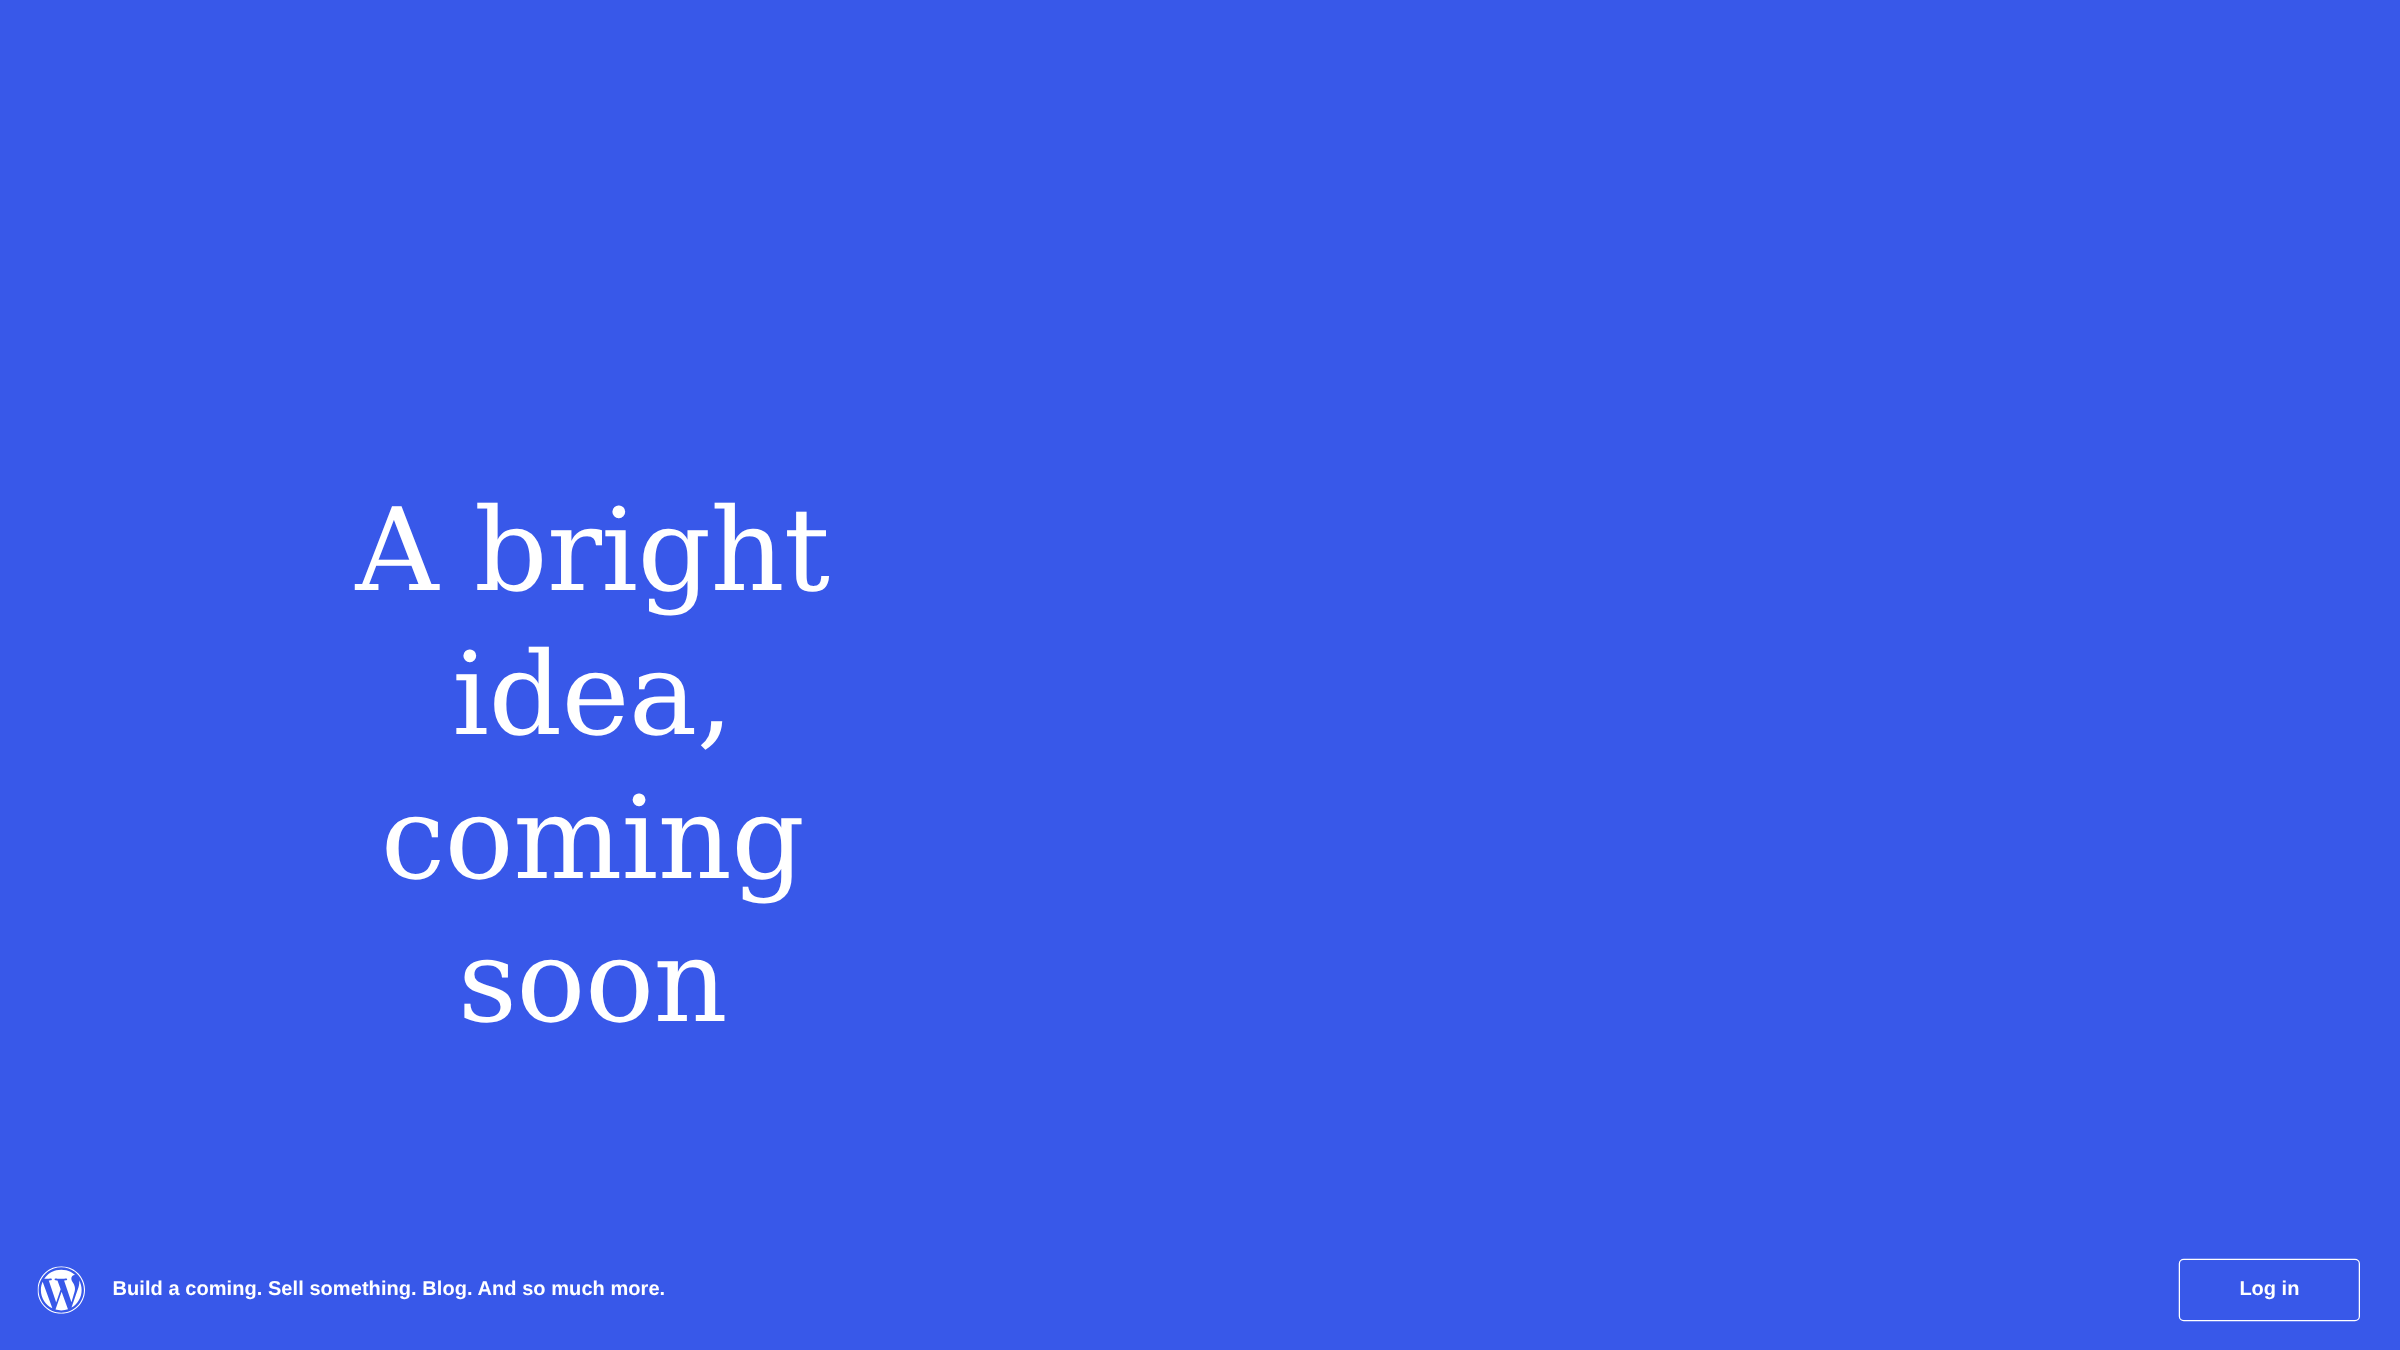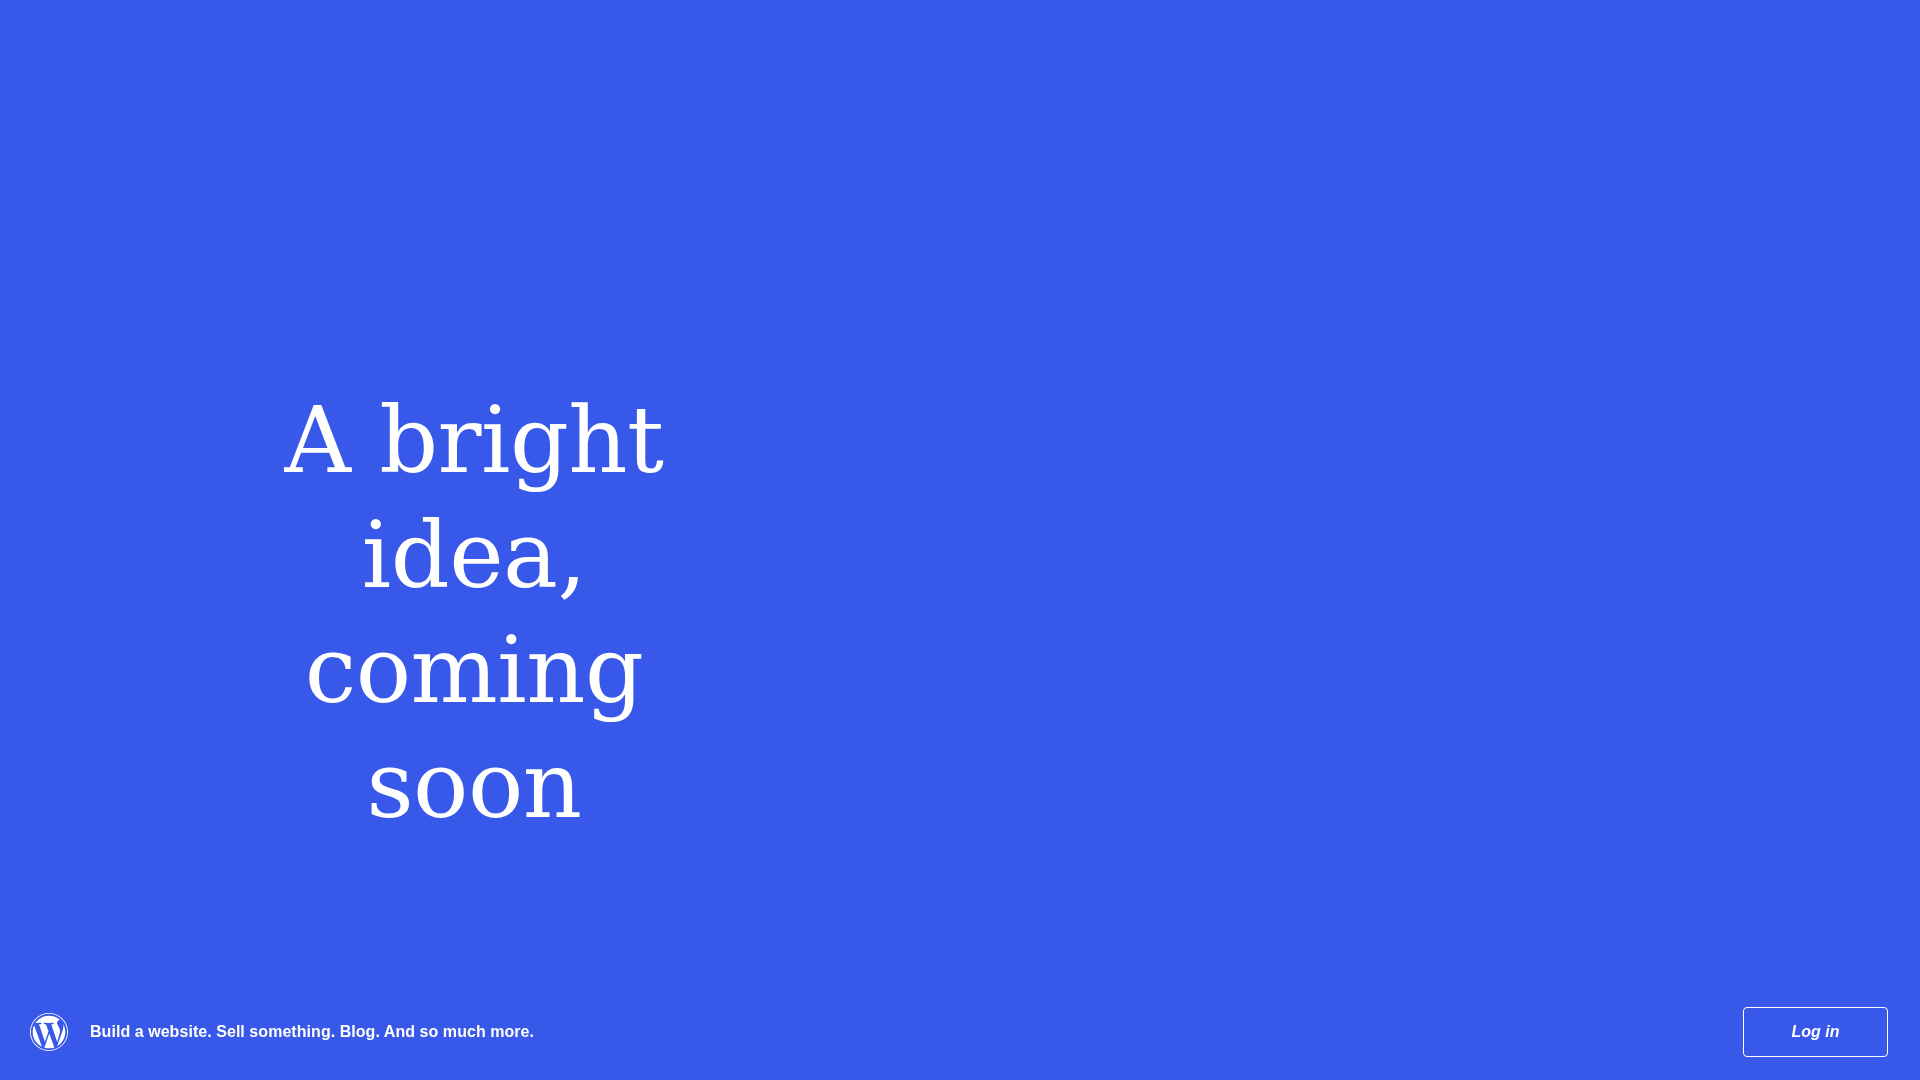--- a/index.html
+++ b/index.html
@@ -80,21 +80,20 @@
     font-weight: 700;
     color: #ffffff;
     letter-spacing: 0.05px;
     white-space: nowrap;
   }
 
   .footer-right {
     display: flex;
     align-items: center;
     gap: 18px;
-    font-style: italic;
   }
 
   .btn {
     display: inline-flex;
     align-items: center;
     justify-content: center;
     height: 50px;
     padding: 0 26px;
     border-radius: 4px;
     font-family: "Liberation Sans", sans-serif;
@@ -147,21 +146,21 @@
             c0,0,8.679,0.667,13.843,0.667c5.496,0,14.006-0.667,14.006-0.667c2.835-0.167,3.168,3.994,0.337,4.329c0,0-2.853,0.335-6.015,0.501
             l18.992,56.494l5.242-17.517C94.689,68.328,96.74,63.107,96.74,58.608z M62.184,65.857l-15.768,45.819
             c4.708,1.384,9.687,2.141,14.846,2.141c6.12,0,11.989-1.058,17.452-2.979c-0.141-0.225-0.269-0.464-0.374-0.724L62.184,65.857z
             M107.376,36.046c0.226,1.674,0.354,3.471,0.354,5.404c0,5.333-0.996,11.328-3.996,18.824l-16.053,46.413
             c15.624-9.111,26.133-26.038,26.133-45.426C113.814,52.124,111.481,43.532,107.376,36.046z M61.262,0
             C27.483,0,0,27.481,0,61.26c0,33.783,27.483,61.264,61.262,61.264c33.778,0,61.265-27.481,61.265-61.264
             C122.526,27.481,95.04,0,61.262,0z M61.262,119.715c-32.23,0-58.453-26.223-58.453-58.455c0-32.229,26.222-58.451,58.453-58.451
             c32.229,0,58.45,26.222,58.45,58.451C119.712,93.492,93.491,119.715,61.262,119.715z"></path>
         </svg>
       </span>
-      <span class="footer-tagline">Build a website. Sell something. Blog. And so much more.</span>
+      <span class="footer-tagline">Build a coming. Sell something. Blog. And so much more.</span>
     </div>
 
     <div class="footer-right">
       <a class="btn btn-outline">Log in</a>
     </div>
 
   </footer>
 
 </div>
 

